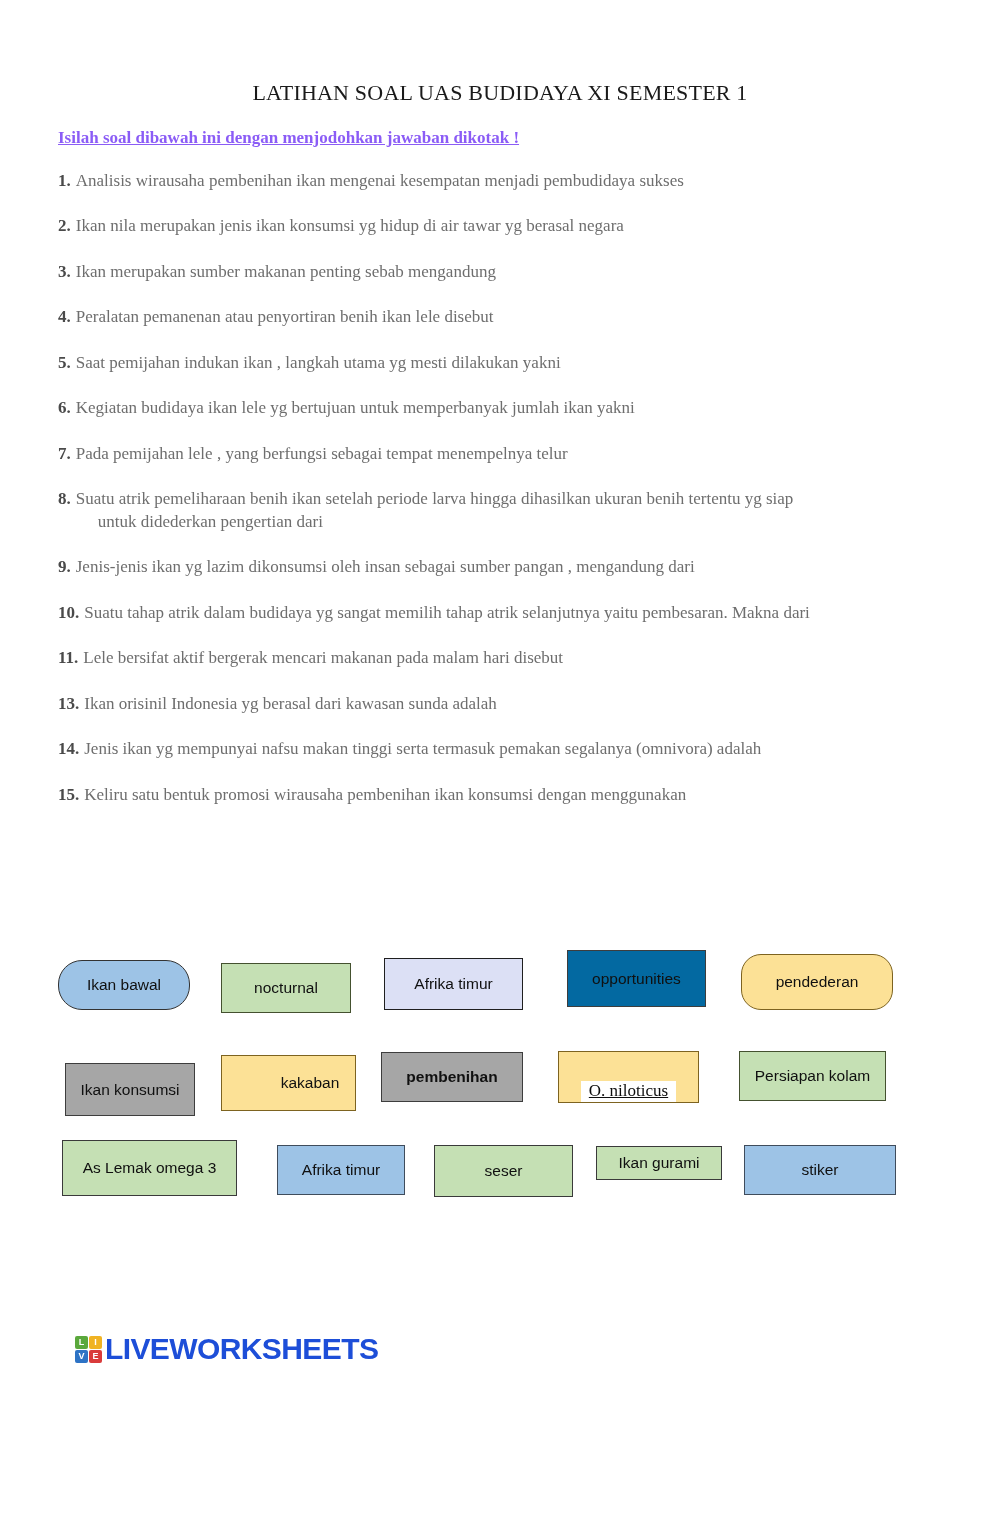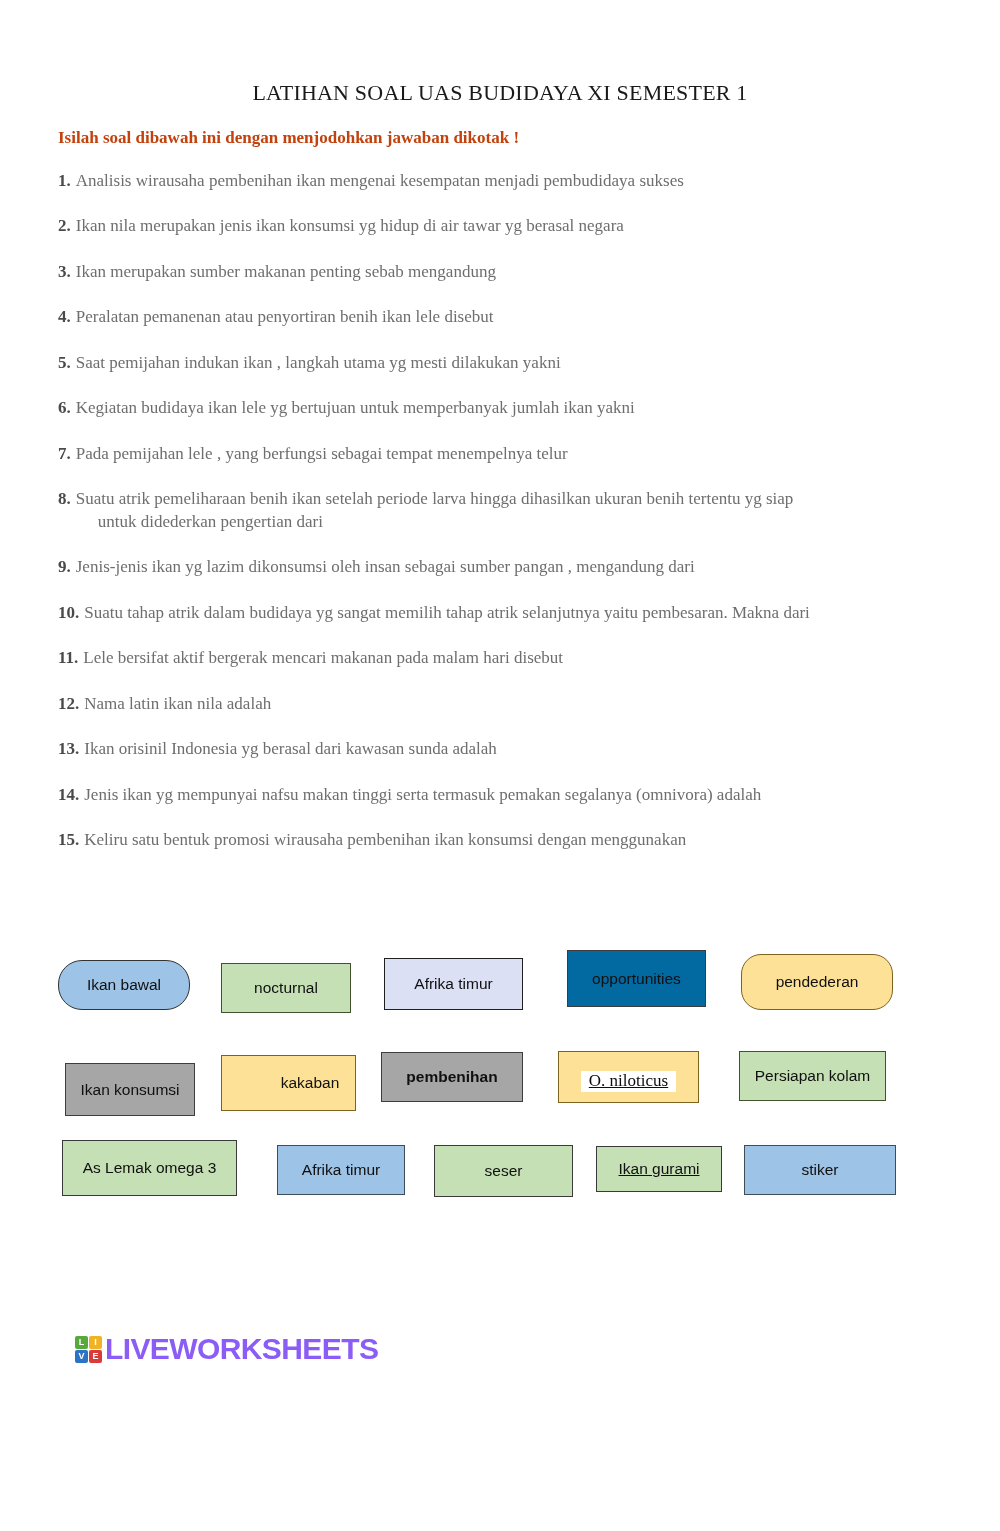--- a/index.html
+++ b/index.html
@@ -37,21 +37,22 @@
   }
 
   
   .instruction {
     position: absolute;
     top: 128px;
     left: 58px;
     font-family: "Liberation Serif", "DejaVu Serif", serif;
     font-weight: bold;
     font-size: 17px;
-    color: #c2410c;
+    color: #8b5cf6;
+    text-decoration: underline;
   }
 
   
   .questions {
     position: absolute;
     top: 170px;
     left: 58px;
     width: 890px;
   }
   .question {
@@ -107,21 +108,21 @@
   .nilo-inner {
     background: #ffffff;
     font-family: "Liberation Serif", "DejaVu Serif", serif;
     font-size: 17px;
     color: #0d0d0d;
     text-decoration: underline;
     padding: 1px 8px 1px 8px;
   }
   .nilo-wrap {
     display: flex;
-    align-items: center;
+    align-items: flex-end;
     justify-content: center;
     padding-top: 9px;
   }
 
   
   .logo {
     position: absolute;
     top: 1334px;
     left: 75px;
     display: flex;
@@ -143,21 +144,21 @@
     font-weight: bold;
     color: #ffffff;
     border-radius: 2px;
     line-height: 1;
   }
   .logo-word {
     font-family: "Liberation Sans", "DejaVu Sans", sans-serif;
     font-weight: bold;
     font-size: 30px;
     letter-spacing: -0.6px;
-    color: #8b5cf6;
+    color: #1d4ed8;
     line-height: 1;
   }
 </style>
 </head>
 <body>
 
 <div class="page">
 
   <div class="doc-title">LATIHAN SOAL UAS BUDIDAYA XI SEMESTER 1</div>
 
@@ -200,24 +201,20 @@
         <span class="q-num">9.</span>
         <span class="q-text"><span> Jenis-jenis ikan yg lazim dikonsumsi oleh insan sebagai sumber pangan , mengandung dari</span></span>
       </div>
       <div class="question">
         <span class="q-num">10.</span>
         <span class="q-text"><span>Suatu tahap atrik dalam budidaya yg sangat memilih tahap atrik selanjutnya yaitu pembesaran. Makna dari</span></span>
       </div>
       <div class="question">
         <span class="q-num">11.</span>
         <span class="q-text"><span>Lele bersifat aktif bergerak mencari makanan pada malam hari disebut</span></span>
-      </div>
-      <div class="question">
-        <span class="q-num">12.</span>
-        <span class="q-text"><span>Nama latin ikan nila adalah</span></span>
       </div>
       <div class="question">
         <span class="q-num">13.</span>
         <span class="q-text"><span>Ikan orisinil Indonesia yg berasal dari kawasan sunda adalah</span></span>
       </div>
       <div class="question">
         <span class="q-num">14.</span>
         <span class="q-text"><span>Jenis ikan yg mempunyai nafsu makan tinggi serta termasuk pemakan segalanya (omnivora) adalah</span></span>
       </div>
       <div class="question">
@@ -264,21 +261,21 @@
       <div class="answer-row">
         <div class="answer-box" style="left: 4px; top: 0px; width: 175px; height: 56px; background: rgb(197, 224, 180); border-color: rgb(58, 58, 58);">
           <span>As Lemak omega 3</span>
         </div>
         <div class="answer-box" style="left: 219px; top: 5px; width: 128px; height: 50px; background: rgb(157, 195, 230); border-color: rgb(63, 76, 92);">
           <span>Afrika timur</span>
         </div>
         <div class="answer-box" style="left: 376px; top: 5px; width: 139px; height: 52px; background: rgb(197, 224, 180); border-color: rgb(58, 58, 58);">
           <span>seser</span>
         </div>
-        <div class="answer-box" style="left: 538px; top: 6px; width: 126px; height: 46px; background: rgb(197, 224, 180); border-color: rgb(58, 58, 58); text-decoration: underline;">
+        <div class="answer-box" style="left: 538px; top: 6px; width: 126px; height: 34px; background: rgb(197, 224, 180); border-color: rgb(58, 58, 58);">
           <span>Ikan gurami</span>
         </div>
         <div class="answer-box" style="left: 686px; top: 5px; width: 152px; height: 50px; background: rgb(157, 195, 230); border-color: rgb(63, 76, 92);">
           <span>stiker</span>
         </div>
       </div>
     </div>
 
   <div class="logo">
     <div class="logo-tiles">

